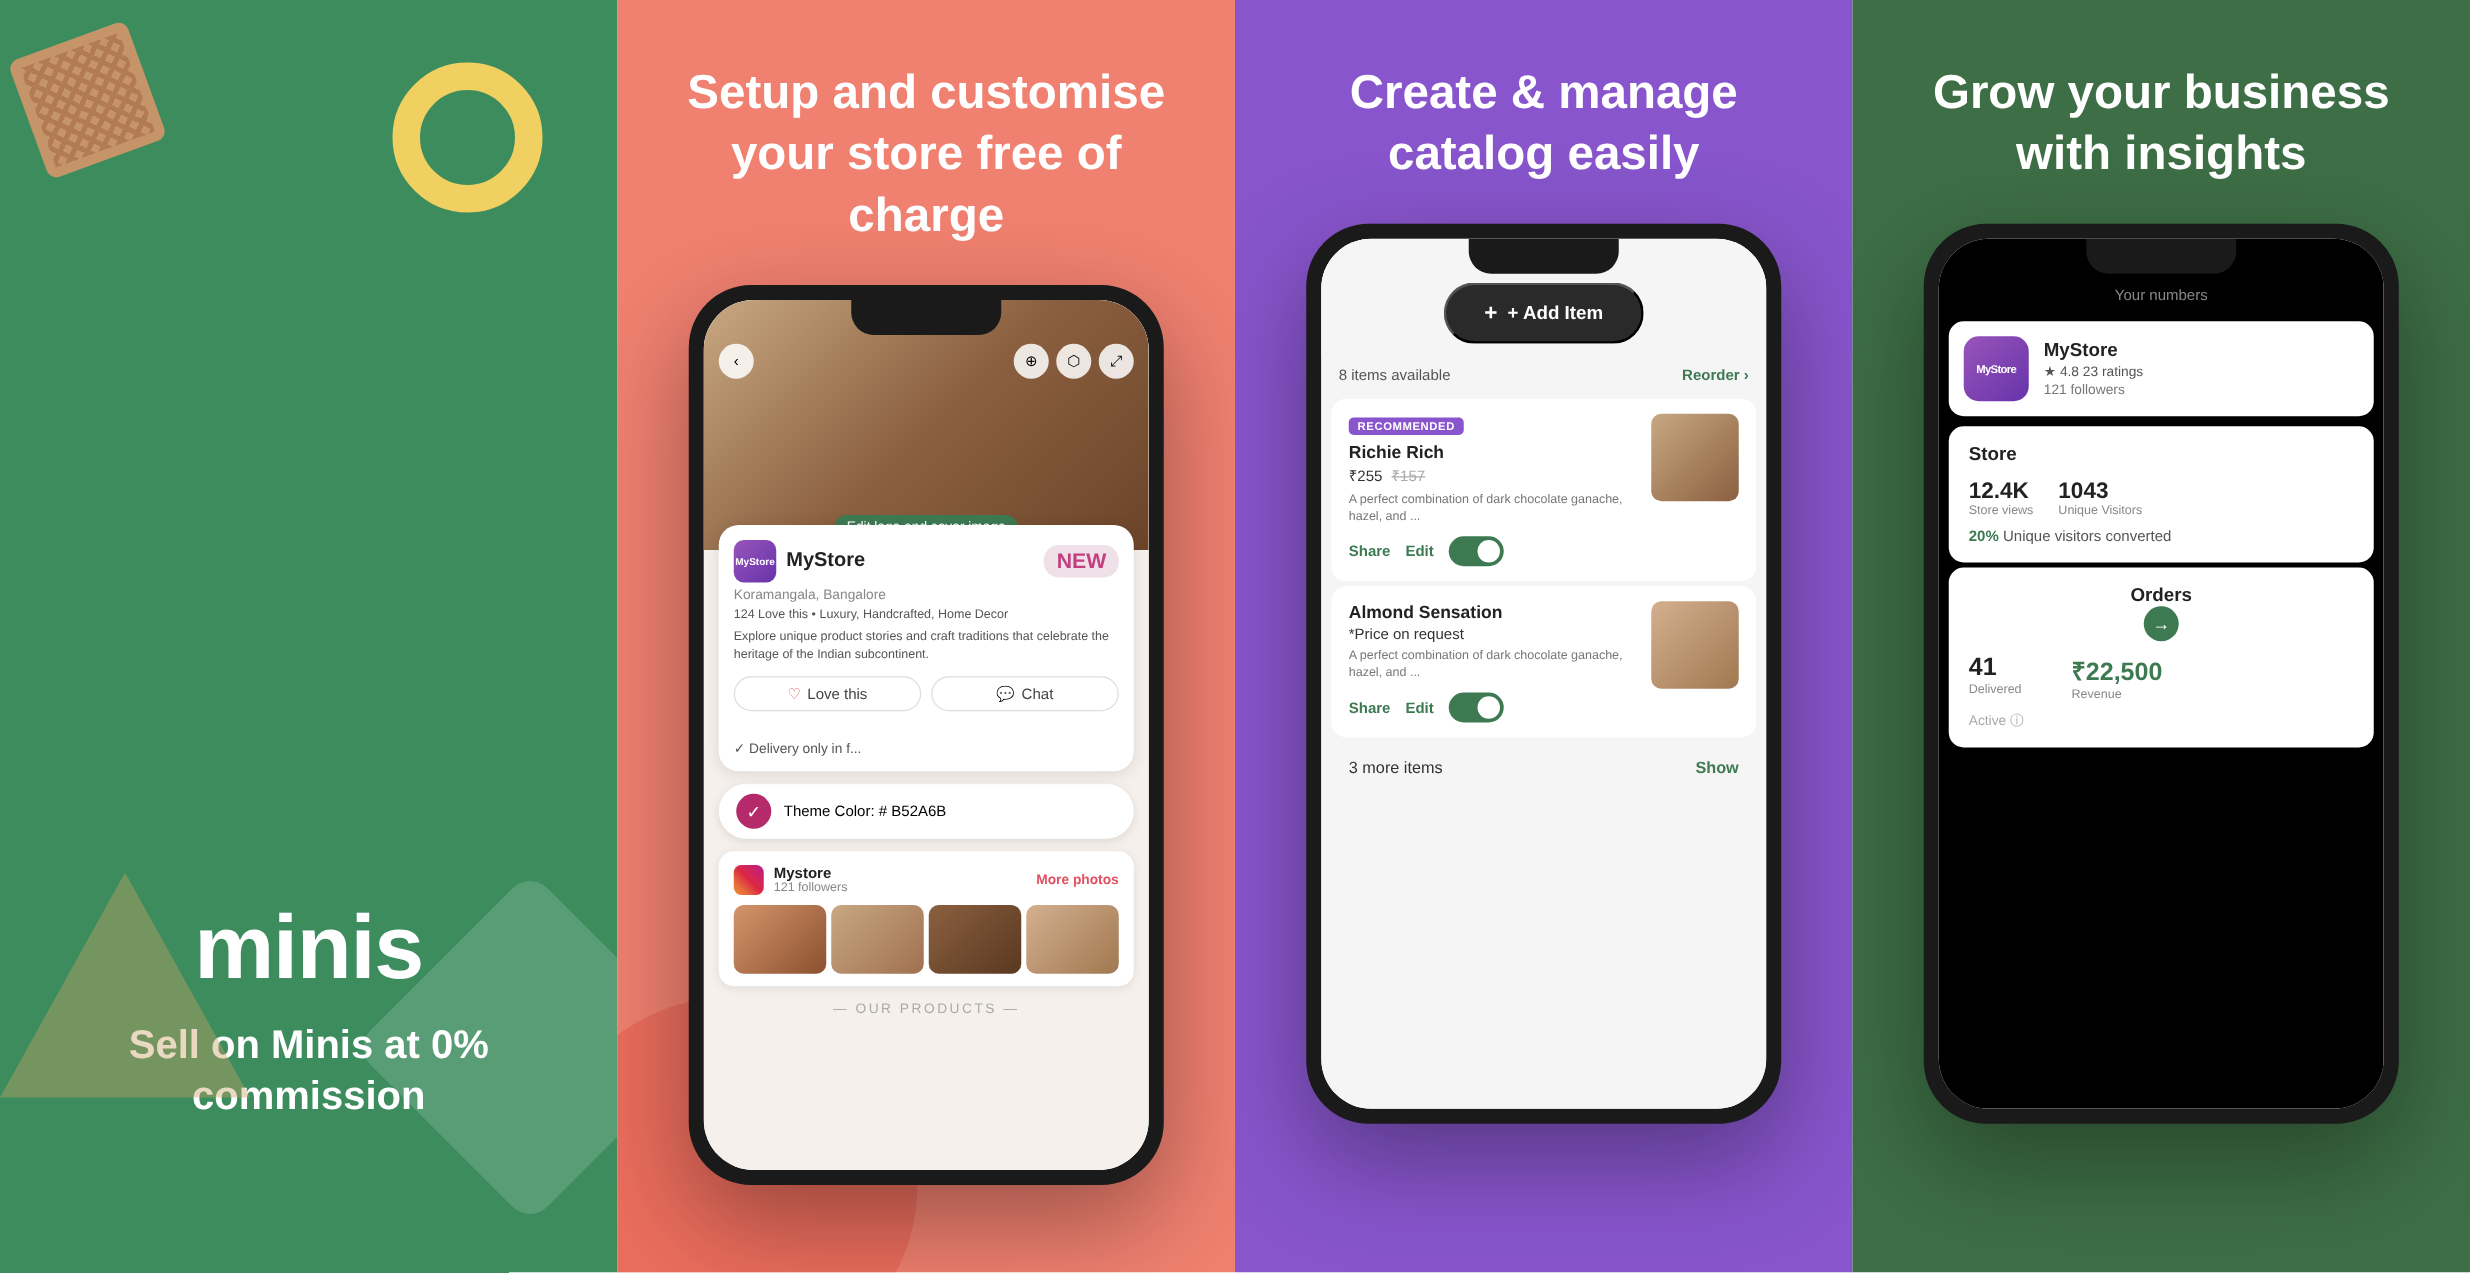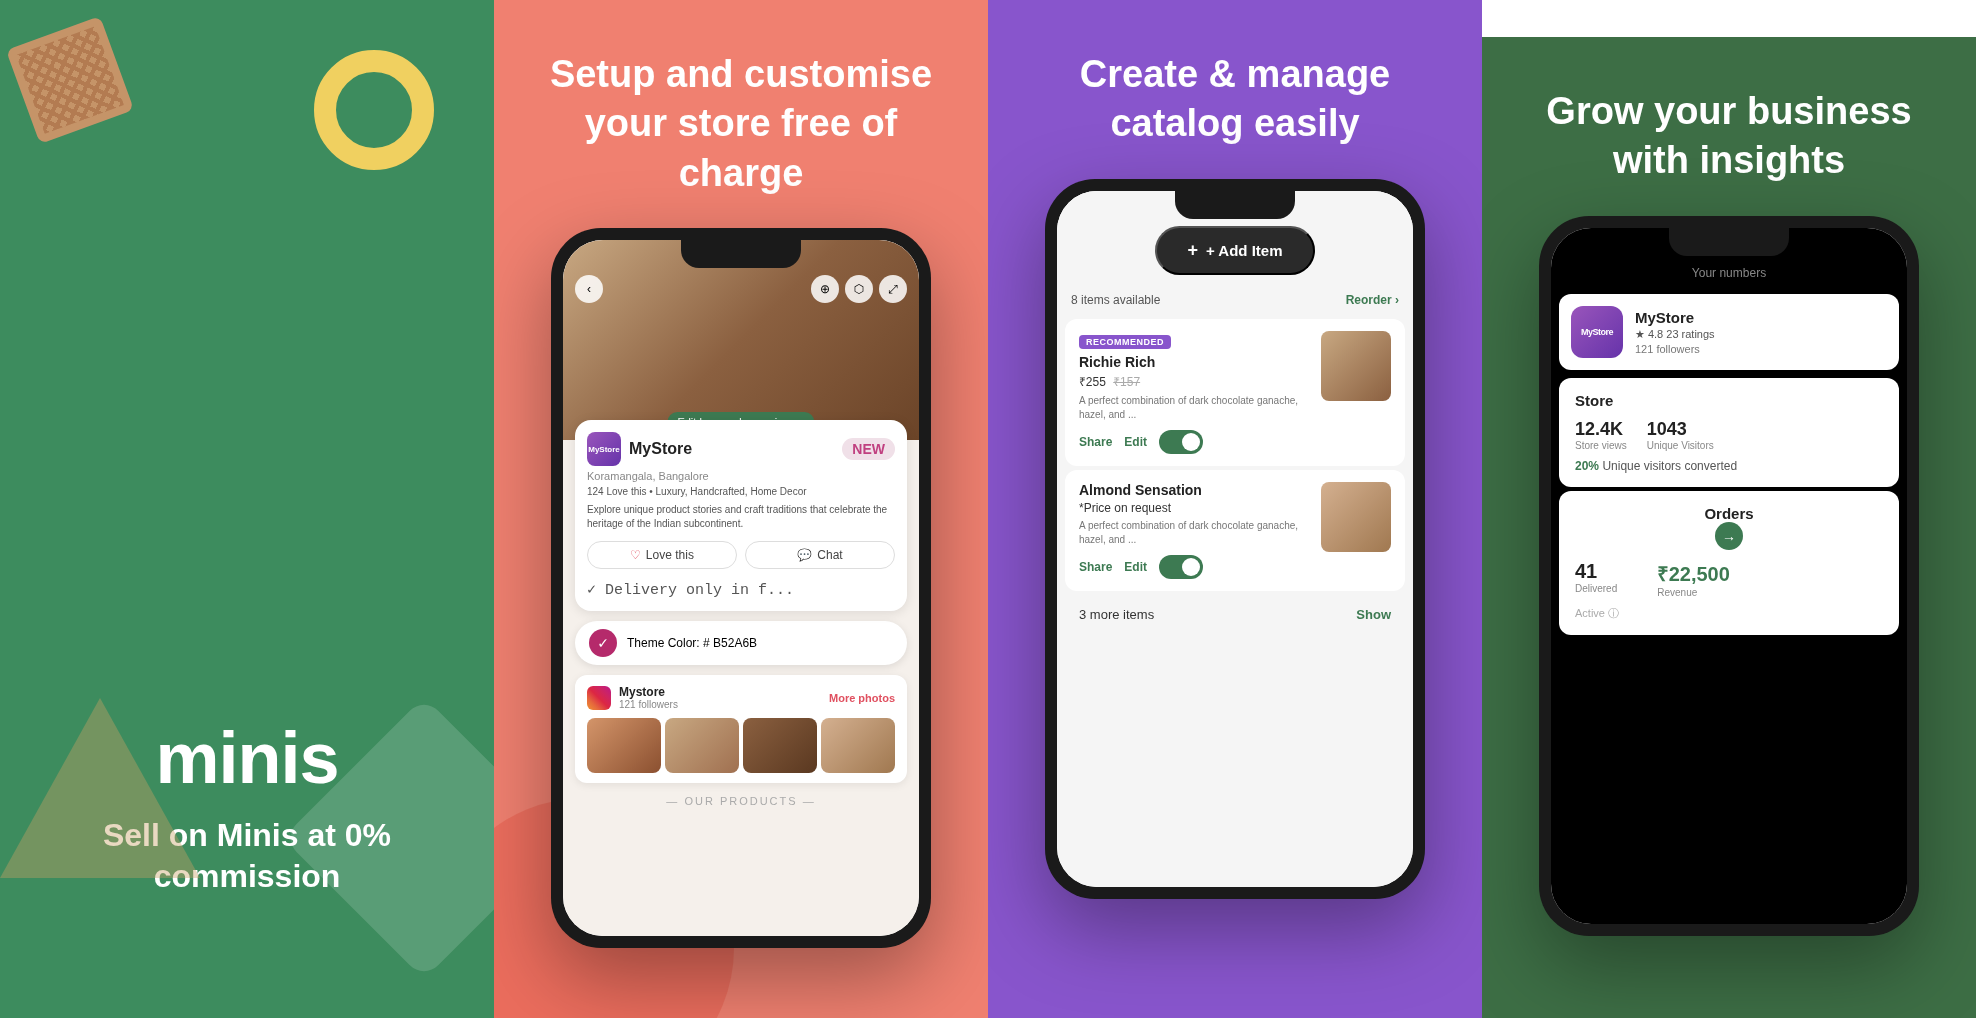--- a/index.html
+++ b/index.html
@@ -203,21 +203,21 @@
       margin-bottom: 4px;
     }
     .store-name {
       font-size: 16px;
       font-weight: 700;
       color: #222;
     }
     .store-new-badge {
       background: #f0e0e8;
       color: #c04080;
-      font-size: 14px;
+      font-size: 17px;
       font-weight: 600;
       padding: 3px 10px;
       border-radius: 12px;
     }
     .store-location {
       font-size: 11px;
       color: #888;
       margin-bottom: 4px;
     }
     .store-tags {
@@ -244,24 +244,23 @@
       font-size: 12px;
       color: #444;
       display: flex;
       align-items: center;
       justify-content: center;
       gap: 5px;
     }
     .store-btn .heart-icon { color: #e05060; }
     .store-btn .chat-icon { color: #e05060; }
     .store-delivery {
-      font-size: 15px;
+      font-size: 11px;
       color: #555;
-      margin-top: 11px;
-      font-family: Liberation Mono, monospace;
+      margin-top: 23px;
     }
     .theme-color-pill {
       background: white;
       border-radius: 30px;
       padding: 8px 14px;
       display: flex;
       align-items: center;
       gap: 10px;
       margin: 10px 12px 0;
       box-shadow: 0 2px 8px rgba(0,0,0,0.1);
@@ -495,21 +494,20 @@
     
     .panel-4 {
       flex: 1;
       background: #3d6e45;
       position: relative;
       display: flex;
       flex-direction: column;
       align-items: center;
       padding-top: 50px;
       overflow: hidden;
-      margin-top: 37px;
     }
     .panel-4 .panel-title {
       font-size: 38px;
       font-weight: 700;
       color: white;
       text-align: center;
       line-height: 1.3;
       margin-bottom: 30px;
       padding: 0 40px;
     }

